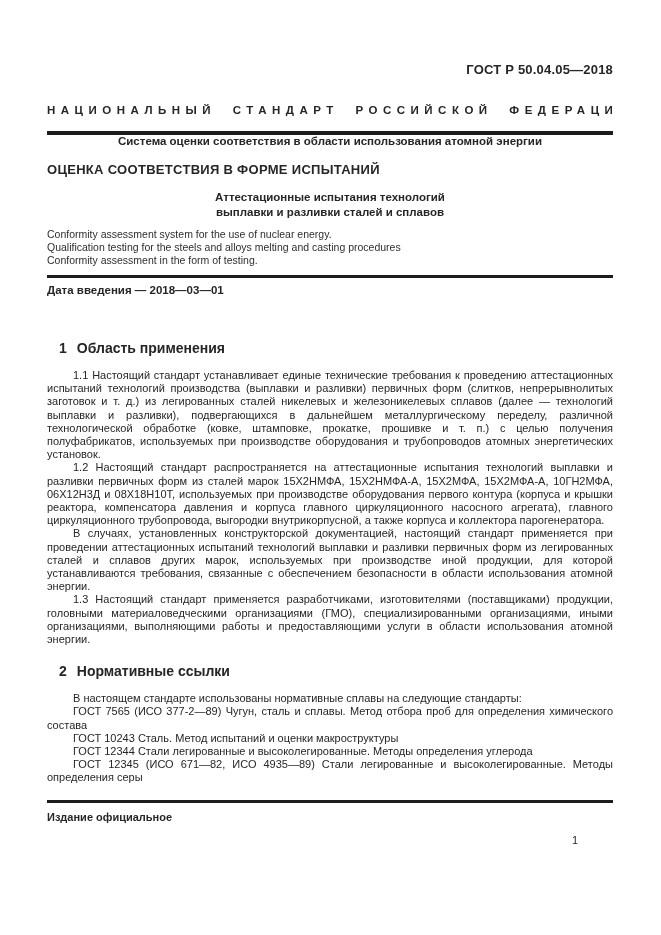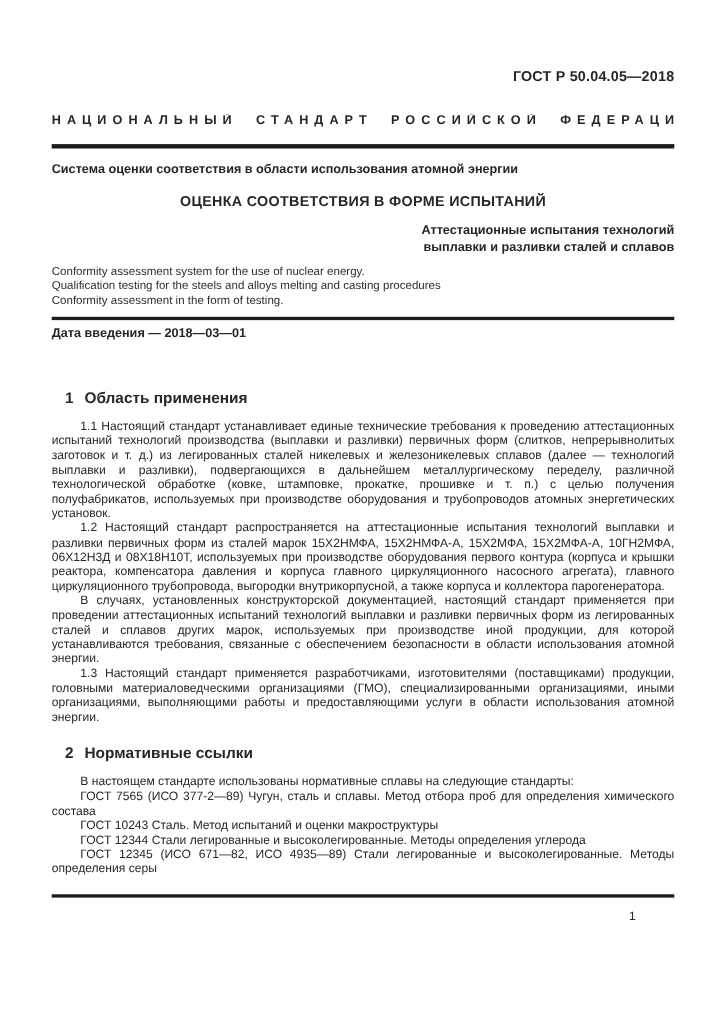--- a/index.html
+++ b/index.html
@@ -32,34 +32,34 @@
     font-weight: bold;
     letter-spacing: 5.5px;
     word-spacing: 8px;
     overflow: hidden;
   }
   .rule { background: #1c1c1c; }
   .rule-header { margin-top: 15px; height: 4px; }
   .rule-mid { margin-top: 8px; height: 3px; }
   .rule-footer { margin-top: 15px; height: 3px; }
   .system-line {
-    margin-top: 13px;
+    text-align: center;
     font-size: 11.5px;
     font-weight: bold;
   }
   .main-title {
     margin-top: 15px;
-    text-align: center;
+    text-align: left;
     font-size: 13px;
     font-weight: bold;
     letter-spacing: 0.3px;
   }
   .subtitle {
     margin-top: 13px;
-    text-align: right;
+    text-align: center;
     font-size: 11.5px;
     font-weight: bold;
     line-height: 15px;
   }
   .english-block {
     margin-top: 8px;
     font-size: 10.5px;
     line-height: 13px;
     color: #2e2e2e;
   }
@@ -149,17 +149,18 @@
     <div class="paragraphs">
       <p class="body-par">В настоящем стандарте использованы нормативные сплавы на следующие стандарты:</p>
       <p class="body-par">ГОСТ 7565 (ИСО 377-2—89) Чугун, сталь и сплавы. Метод отбора проб для определения химического состава</p>
       <p class="body-par">ГОСТ 10243 Сталь. Метод испытаний и оценки макроструктуры</p>
       <p class="body-par">ГОСТ 12344 Стали легированные и высоколегированные. Методы определения углерода</p>
       <p class="body-par">ГОСТ 12345 (ИСО 671—82, ИСО 4935—89) Стали легированные и высоколегированные. Методы определения серы</p>
     </div>
 
     <div class="rule rule-footer"></div>
 
+    <div class="edition">Издание официальное</div>
 
     <div class="page-number">1</div>
 
   </div>
 </div>
 
 </body></html>

